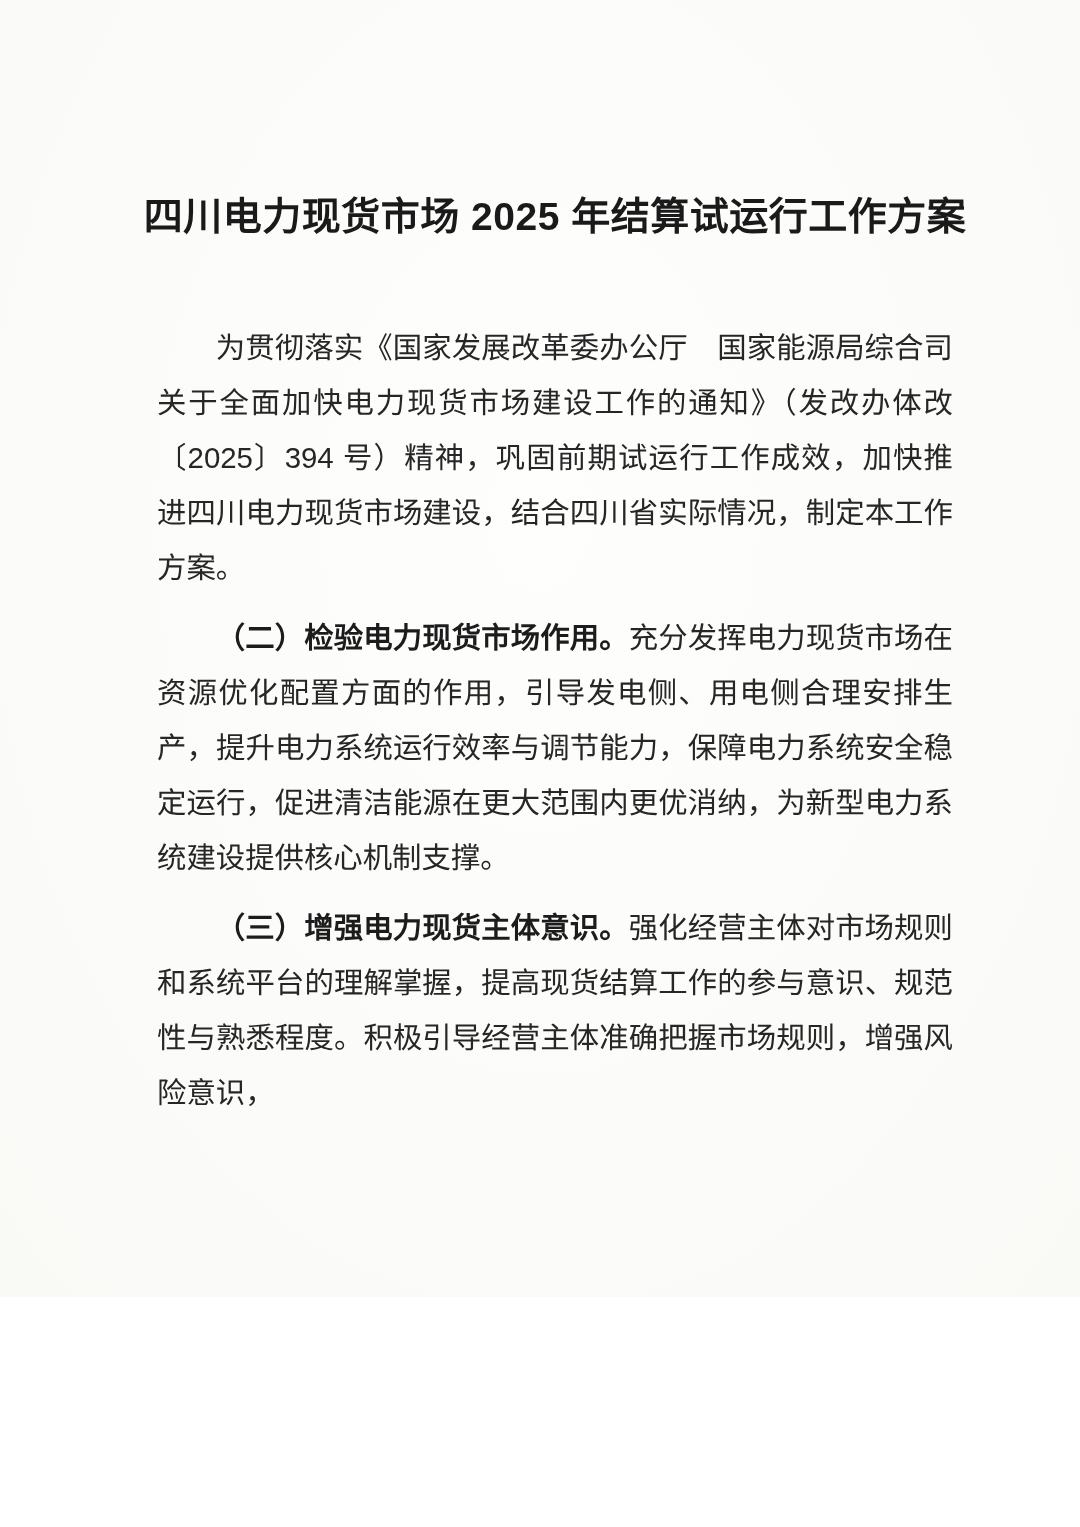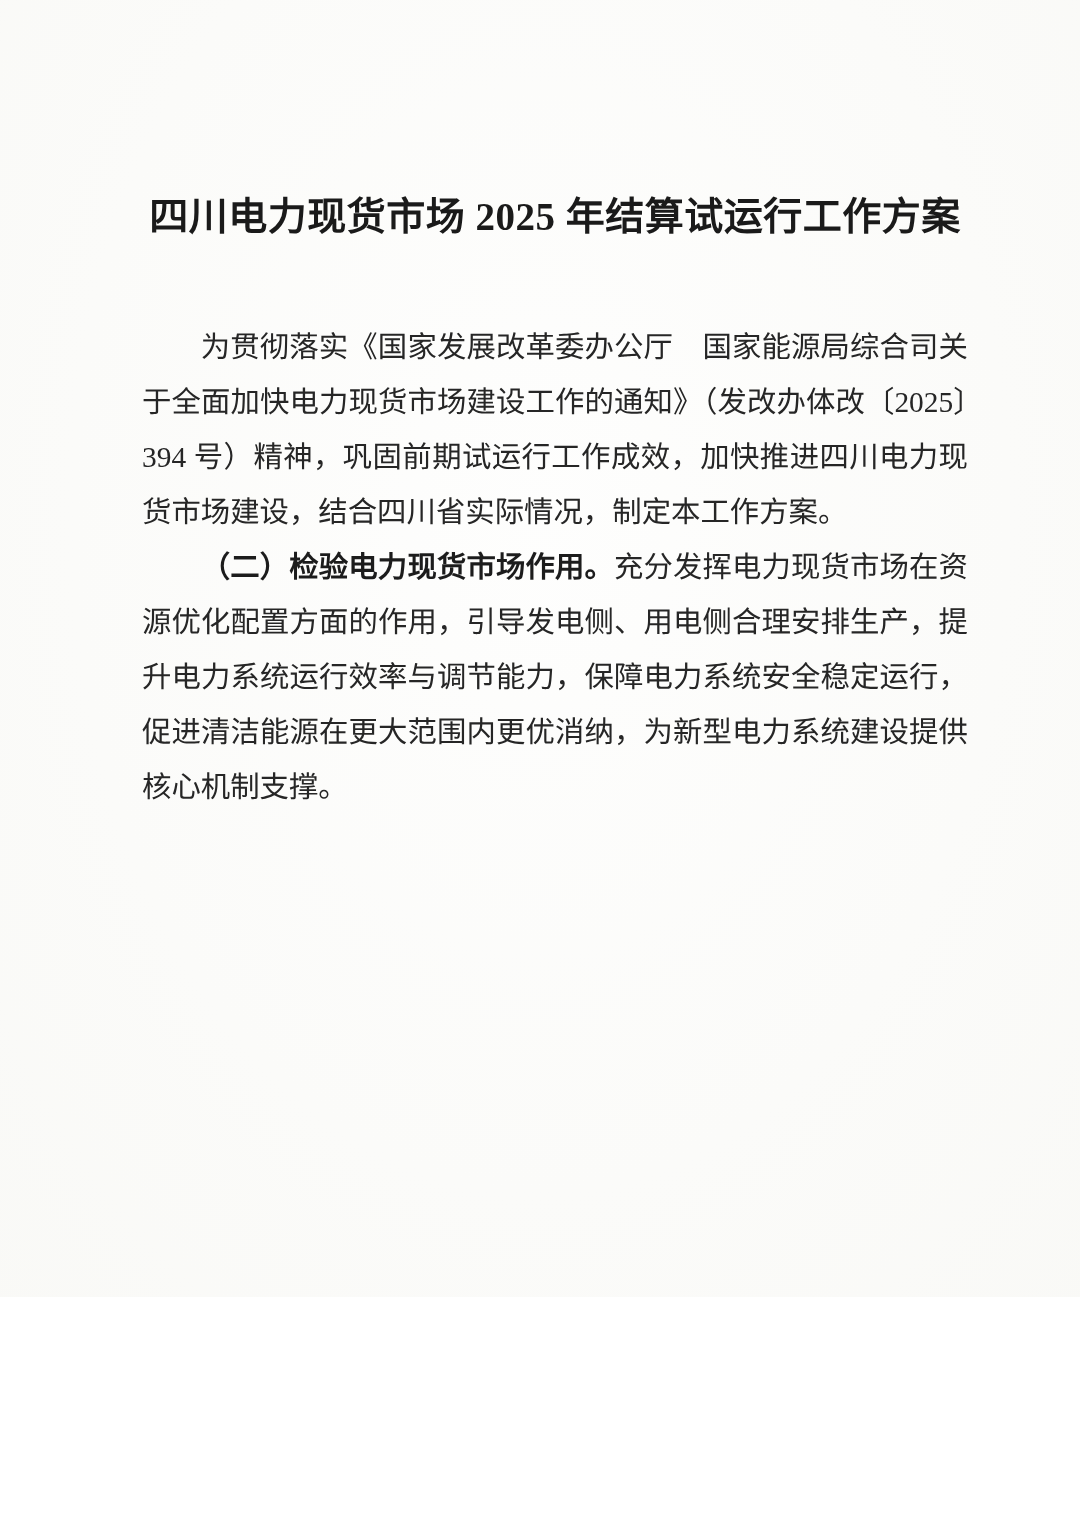--- a/index.html
+++ b/index.html
@@ -8,21 +8,21 @@
     background: #ffffff;
   }
   .page {
     position: relative;
     width: 1080px;
     height: 1297px;
     margin: 0 auto;
     background: #fcfcfa;
     background-image: radial-gradient(ellipse at 50% 40%, rgba(255,255,255,0.6) 0%, rgba(244,244,240,0.35) 100%);
     overflow: hidden;
-    font-family: Liberation Serif, serif;
+    font-family: Liberation Sans, sans-serif;
     color: #222222;
   }
   .content {
     position: absolute;
     left: 142px;
     top: 186px;
     width: 826px;
   }
   .doc-title {
     margin: 0;
@@ -35,21 +35,21 @@
     color: #1a1a1a;
   }
   .body-text {
     margin-top: 72px;
     font-size: 29.4px;
     line-height: 55px;
     text-align: justify;
     color: #262626;
   }
   .body-text p {
-    margin: 0;
+    margin: 15px;
     padding: 0;
     text-indent: 2em;
   }
   .section-heading {
     font-weight: 700;
     color: #1c1c1c;
   }
   .item-lead {
     font-weight: 700;
     color: #1c1c1c;
@@ -70,17 +70,18 @@
   <div class="content">
     <h1 class="doc-title">四川电力现货市场 2025 年结算试运行工作方案</h1>
 
     <div class="body-text">
       <p><span>为贯彻落实《国家发展改革委办公厅　国家能源局综合司关于全面加快电力现货市场建设工作的通知》（发改办体改〔2025〕394 号）精神，巩固前期试运行工作成效，加快推进四川电力现货市场建设，结合四川省实际情况，制定本工作方案。</span></p>
 
 
 
       <p><span class="item-lead">（二）检验电力现货市场作用。</span><span>充分发挥电力现货市场在资源优化配置方面的作用，引导发电侧、用电侧合理安排生产，提升电力系统运行效率与调节能力，保障电力系统安全稳定运行，促进清洁能源在更大范围内更优消纳，为新型电力系统建设提供核心机制支撑。</span></p>
 
+      <p><span class="item-lead">（三）增强电力现货主体意识。</span><span>强化经营主体对市场规则和系统平台的理解掌握，提高现货结算工作的参与意识、规范性与熟悉程度。积极引导经营主体准确把握市场规则，增强风险意识，</span></p>
     </div>
   </div>
 
   <div class="page-number">— 3 —</div>
 </div>
 
 </body></html>

